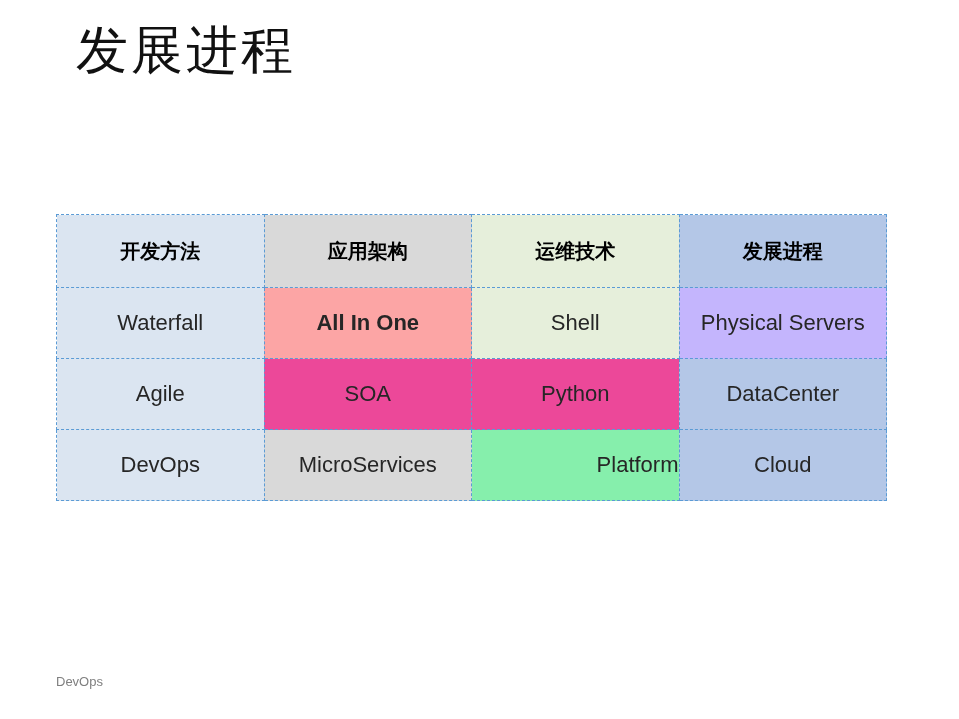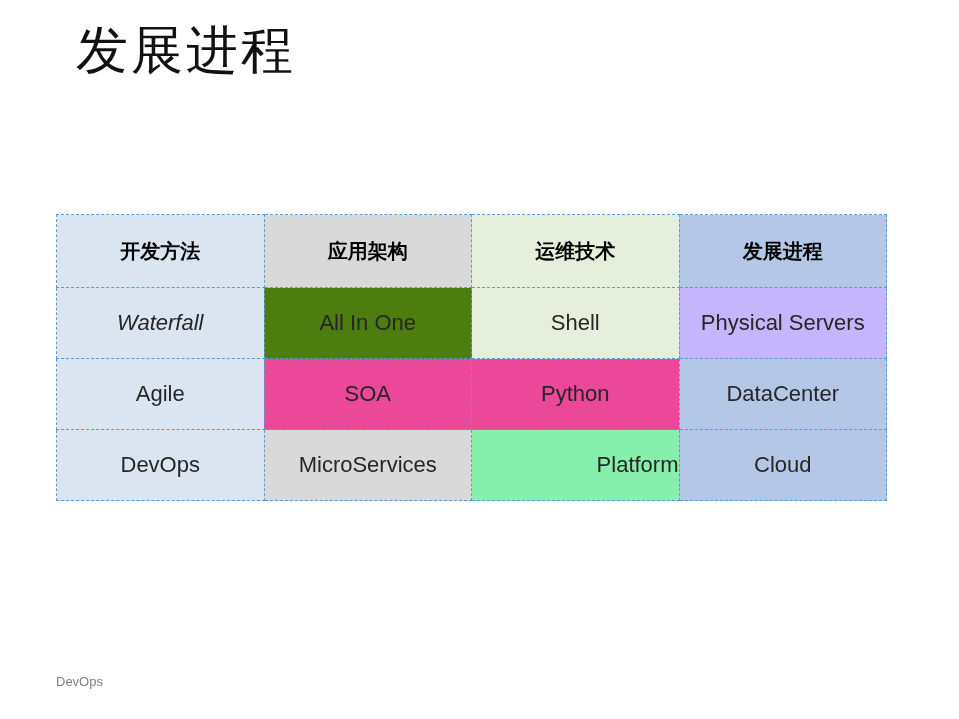--- a/index.html
+++ b/index.html
@@ -73,22 +73,22 @@
     <thead>
       <tr>
         <th style="background-color: rgb(219, 229, 241);">开发方法</th>
         <th style="background-color: rgb(217, 217, 217);">应用架构</th>
         <th style="background-color: rgb(230, 239, 219);">运维技术</th>
         <th style="background-color: rgb(180, 199, 231);">发展进程</th>
       </tr>
     </thead>
     <tbody>
       <tr>
-        <td style="background-color: rgb(219, 229, 241); font-style: italic;">Waterfall</td>
-        <td style="background-color: #4d7c0f;">All In One</td>
+        <td style="background-color: rgb(219, 229, 241);">Waterfall</td>
+        <td style="background-color: #fca5a5; font-weight: bold;">All In One</td>
         <td style="background-color: rgb(230, 239, 219);">Shell</td>
         <td style="background-color: #c4b5fd;">Physical Servers</td>
       </tr>
       <tr>
         <td style="background-color: rgb(219, 229, 241);">Agile</td>
         <td style="background-color: #ec4899;">SOA</td>
         <td style="background-color: #ec4899;">Python</td>
         <td style="background-color: rgb(180, 199, 231); margin-left: 21px;">DataCenter</td>
       </tr>
       <tr>

